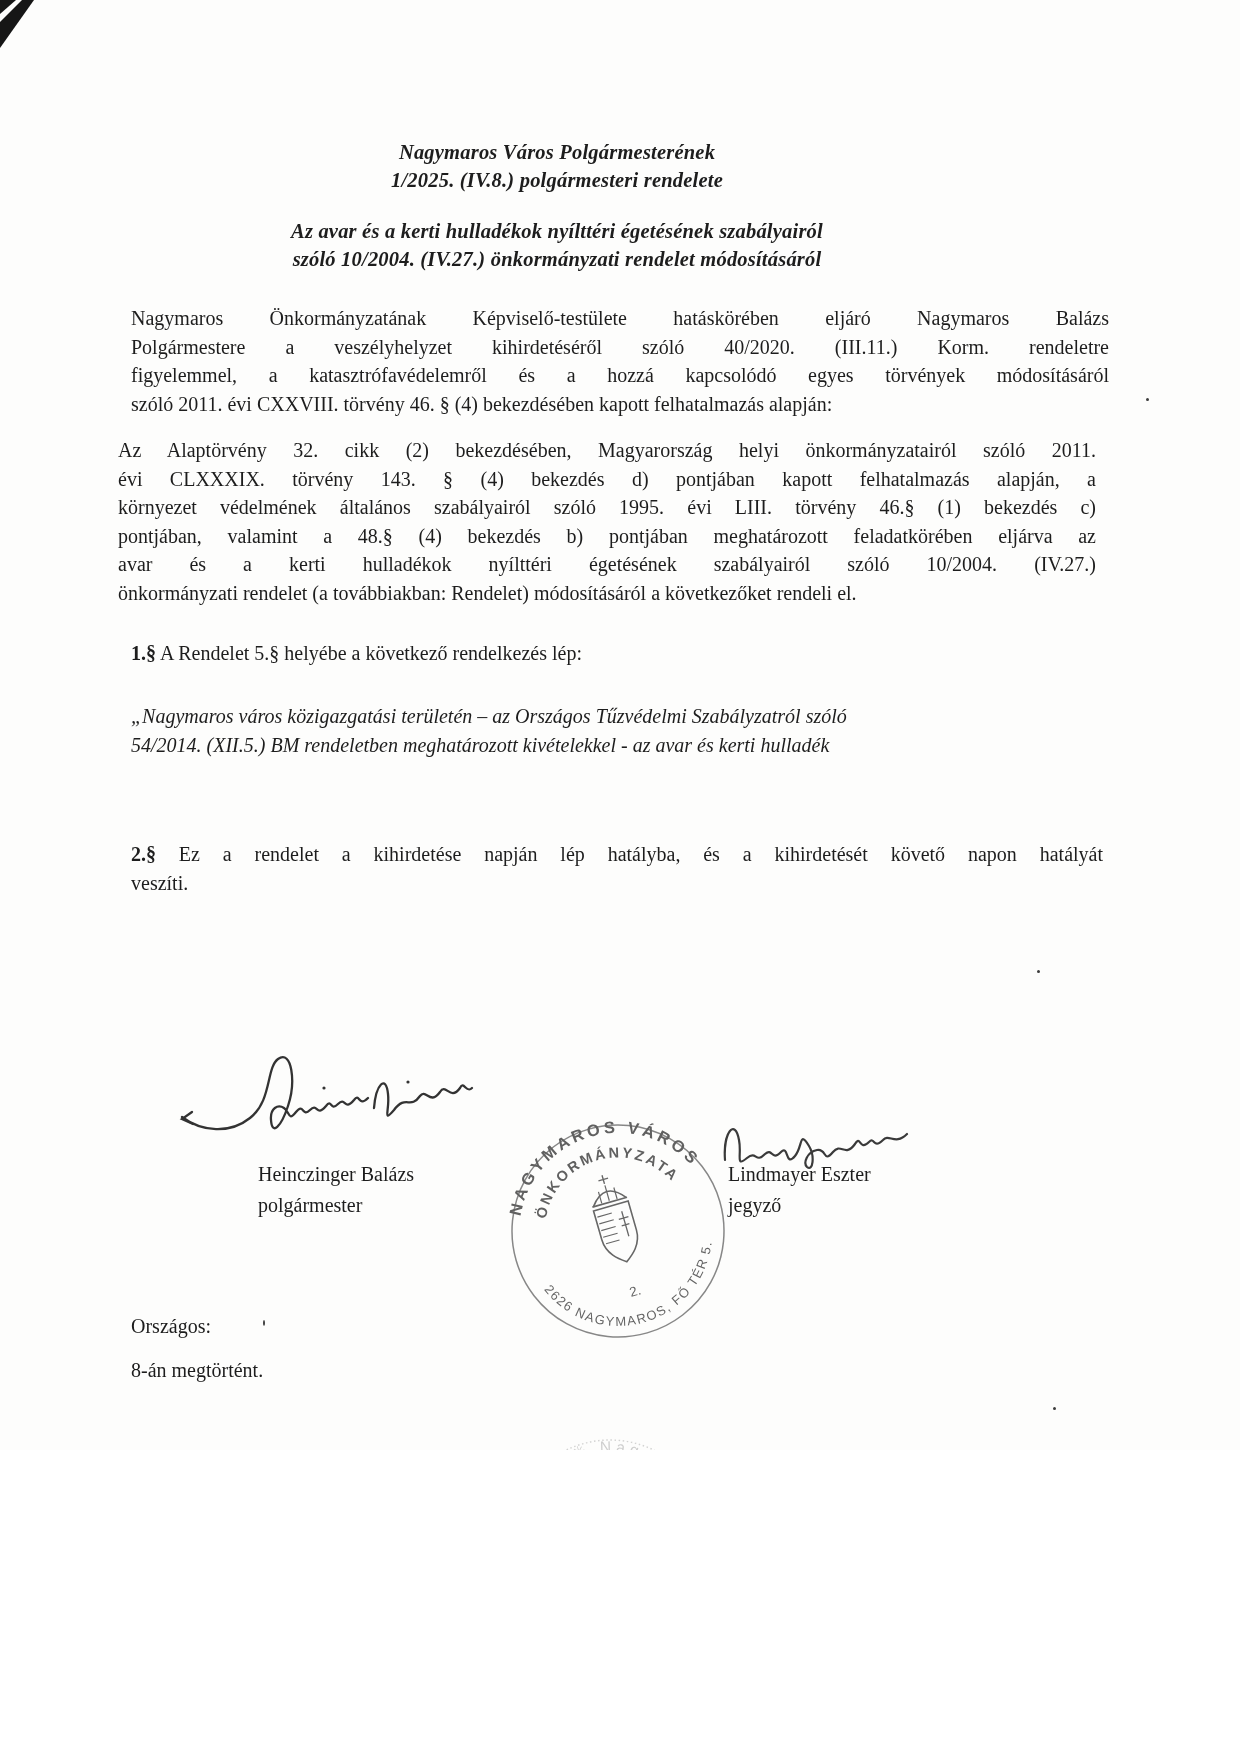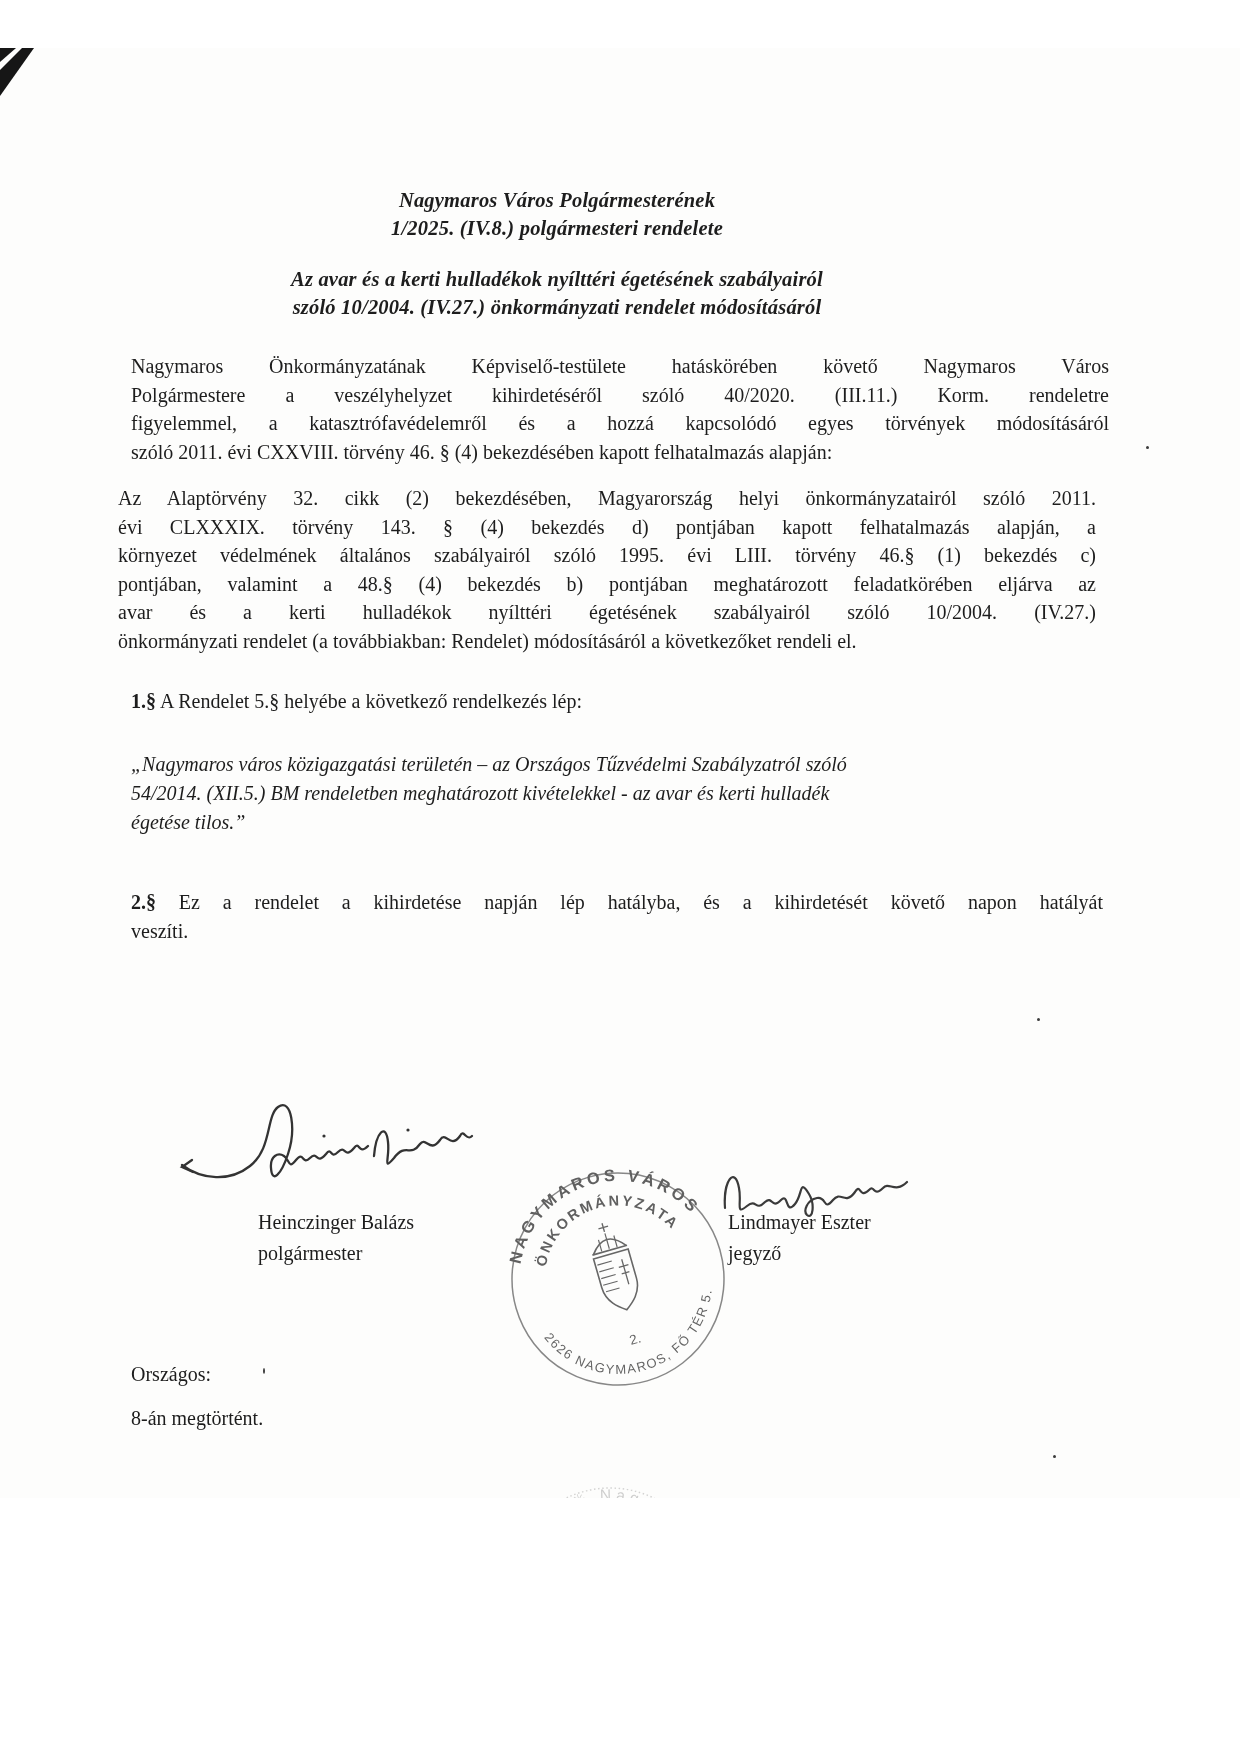--- a/index.html
+++ b/index.html
@@ -1,19 +1,19 @@
 <!DOCTYPE html>
 <html><head>
 <meta charset="utf-8">
 <style>
   html,body { margin:0; padding:0; background:#ffffff; }
   .page {
     position:relative; width:1240px; height:1450px;
     background:#fdfdfc; overflow:hidden;
-    font-family:"Liberation Serif", serif; color:#1d1d1d;margin-top:48px;
+    font-family:"Liberation Serif", serif; color:#1d1d1d;
   }
   .abs { position:absolute; }
   .title-block { width:1114px; left:0; text-align:center; font-weight:bold; font-style:italic;
                  font-size:20.5px; line-height:28px; letter-spacing:0.2px; }
   .body-block { font-size:20px; line-height:28.5px; }
   .jline { text-align:justify; text-align-last:justify; }
   .jlast { text-align:left; text-align-last:left; }
   .quote-block { font-style:italic; font-size:20px; line-height:29px; }
   .sec-label { font-weight:bold; }
   .sig-name { font-size:20px; line-height:29px; }
@@ -34,21 +34,21 @@
     <div>Nagymaros Város Polgármesterének</div>
     <div>1/2025. (IV.8.) polgármesteri rendelete</div>
   </div>
 
   <div class="abs title-block" style="top:217px;">
     <div>Az avar és a kerti hulladékok nyílttéri égetésének szabályairól</div>
     <div>szóló 10/2004. (IV.27.) önkormányzati rendelet módosításáról</div>
   </div>
 
   <div class="abs body-block" style="left:131px; top:304px; width:978px;">
-    <div class="jline">Nagymaros Önkormányzatának Képviselő-testülete hatáskörében követő Nagymaros Város</div>
+    <div class="jline">Nagymaros Önkormányzatának Képviselő-testülete hatáskörében eljáró Nagymaros Balázs</div>
     <div class="jline">Polgármestere a veszélyhelyzet kihirdetéséről szóló 40/2020. (III.11.) Korm. rendeletre</div>
     <div class="jline">figyelemmel, a katasztrófavédelemről és a hozzá kapcsolódó egyes törvények módosításáról</div>
     <div class="jlast">szóló 2011. évi CXXVIII. törvény 46. § (4) bekezdésében kapott felhatalmazás alapján:</div>
   </div>
 
   <div class="abs body-block" style="left:118px; top:436px; width:978px;">
     <div class="jline">Az Alaptörvény 32. cikk (2) bekezdésében, Magyarország helyi önkormányzatairól szóló 2011.</div>
     <div class="jline">évi CLXXXIX. törvény 143. § (4) bekezdés d) pontjában kapott felhatalmazás alapján, a</div>
     <div class="jline">környezet védelmének általános szabályairól szóló 1995. évi LIII. törvény 46.§ (1) bekezdés c)</div>
     <div class="jline">pontjában, valamint a 48.§ (4) bekezdés b) pontjában meghatározott feladatkörében eljárva az</div>
@@ -56,21 +56,20 @@
     <div class="jlast">önkormányzati rendelet (a továbbiakban: Rendelet) módosításáról a következőket rendeli el.</div>
   </div>
 
   <div class="abs body-block" style="left:131px; top:639px; width:978px;">
     <span class="sec-label">1.§</span><span> A Rendelet 5.§ helyébe a következő rendelkezés lép:</span>
   </div>
 
   <div class="abs quote-block" style="left:131px; top:702px; width:980px;">
     <div>„Nagymaros város közigazgatási területén – az Országos Tűzvédelmi Szabályzatról szóló</div>
     <div>54/2014. (XII.5.) BM rendeletben meghatározott kivételekkel - az avar és kerti hulladék</div>
-    <div>égetése tilos.”</div>
   </div>
 
   <div class="abs body-block" style="left:131px; top:840px; width:972px;">
     <div class="jline"><span class="sec-label">2.§</span><span> Ez a rendelet a kihirdetése napján lép hatályba, és a kihirdetését követő napon hatályát</span></div>
     <div class="jlast">veszíti.</div>
   </div>
 
   <svg class="abs" style="left:172px; top:1048px;" width="306" height="118" viewBox="0 0 306 118">
     <g fill="none" stroke="#333333" stroke-width="2.3" stroke-linecap="round">
       <path d="M20,64 l-10,7 l11,5"></path>

